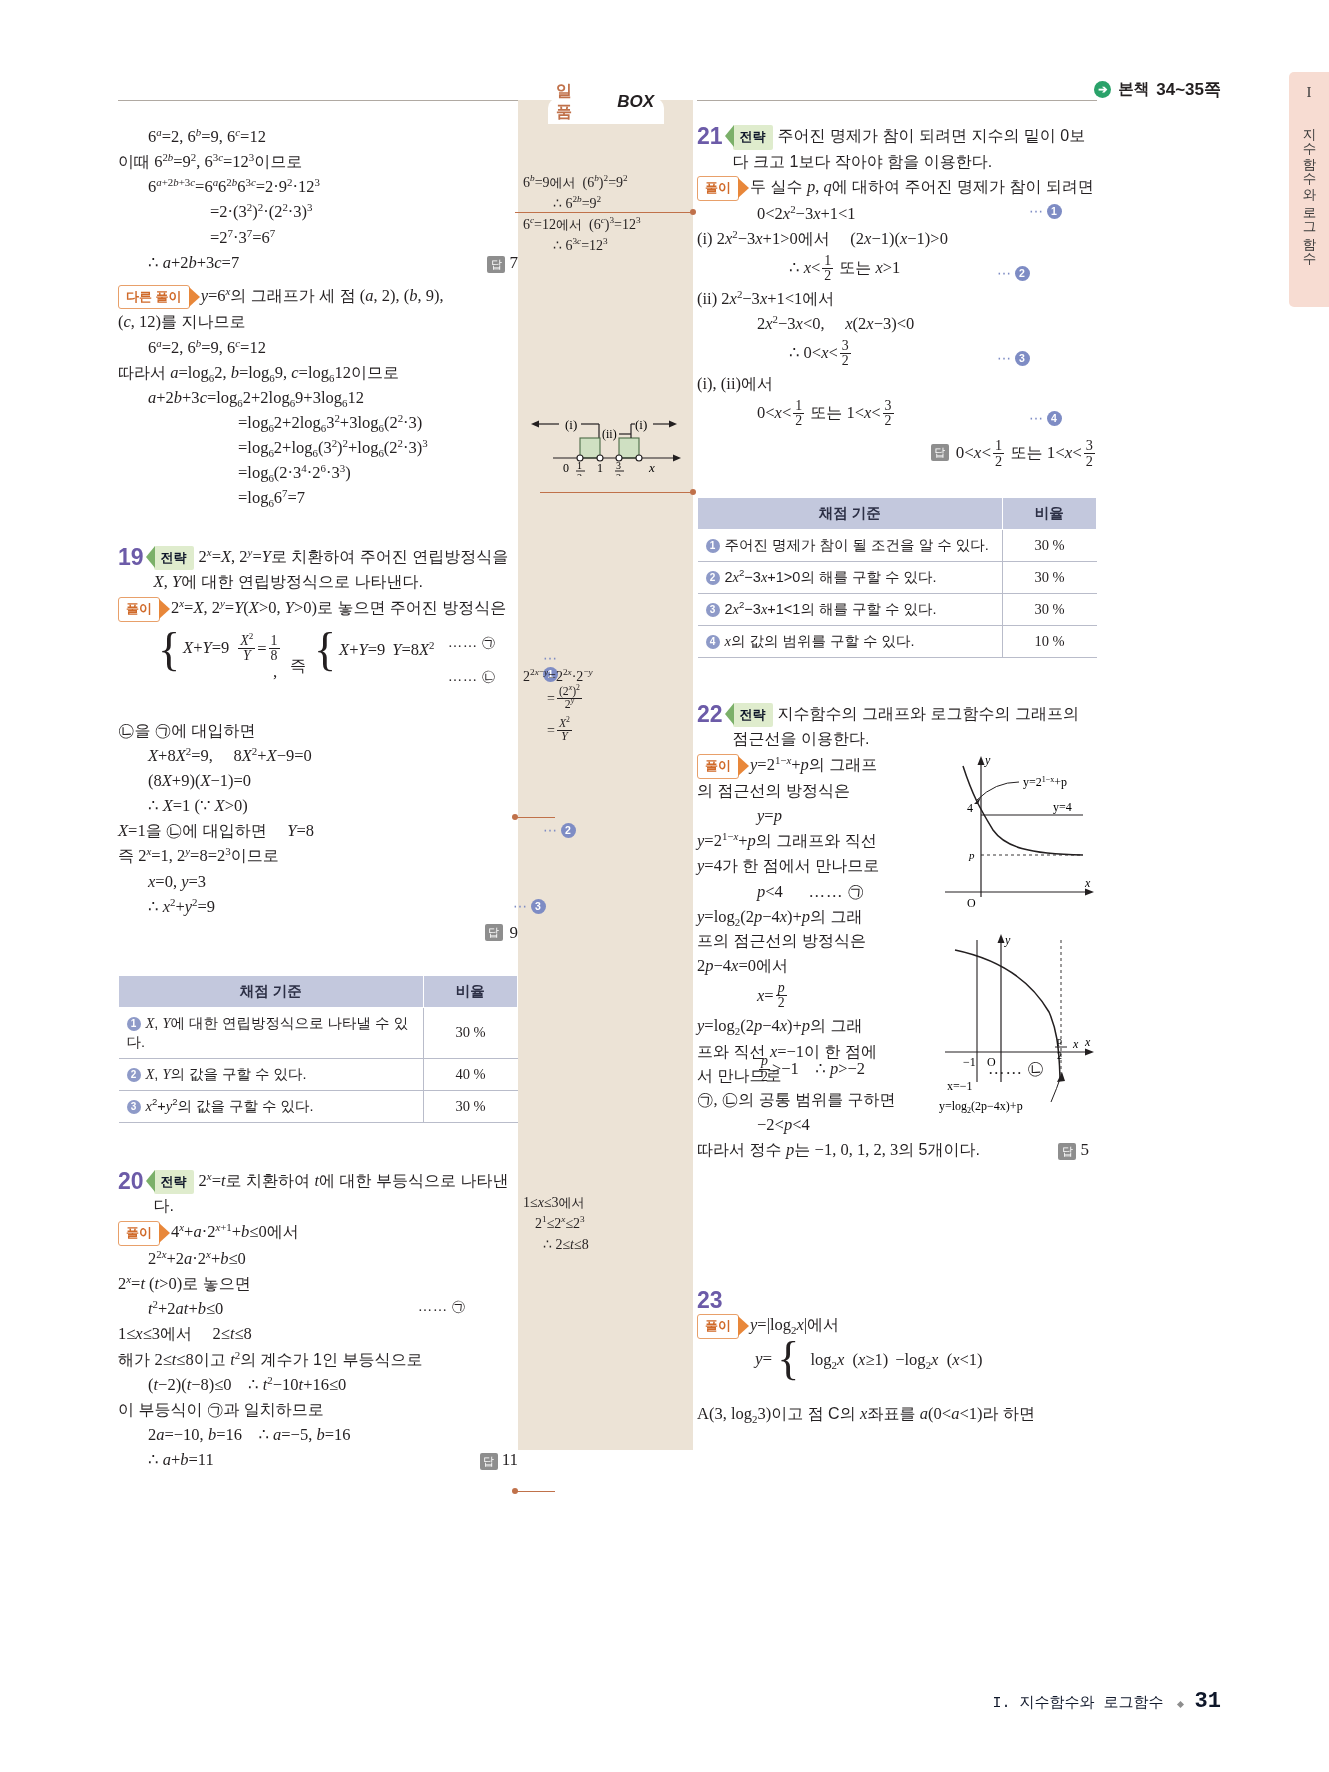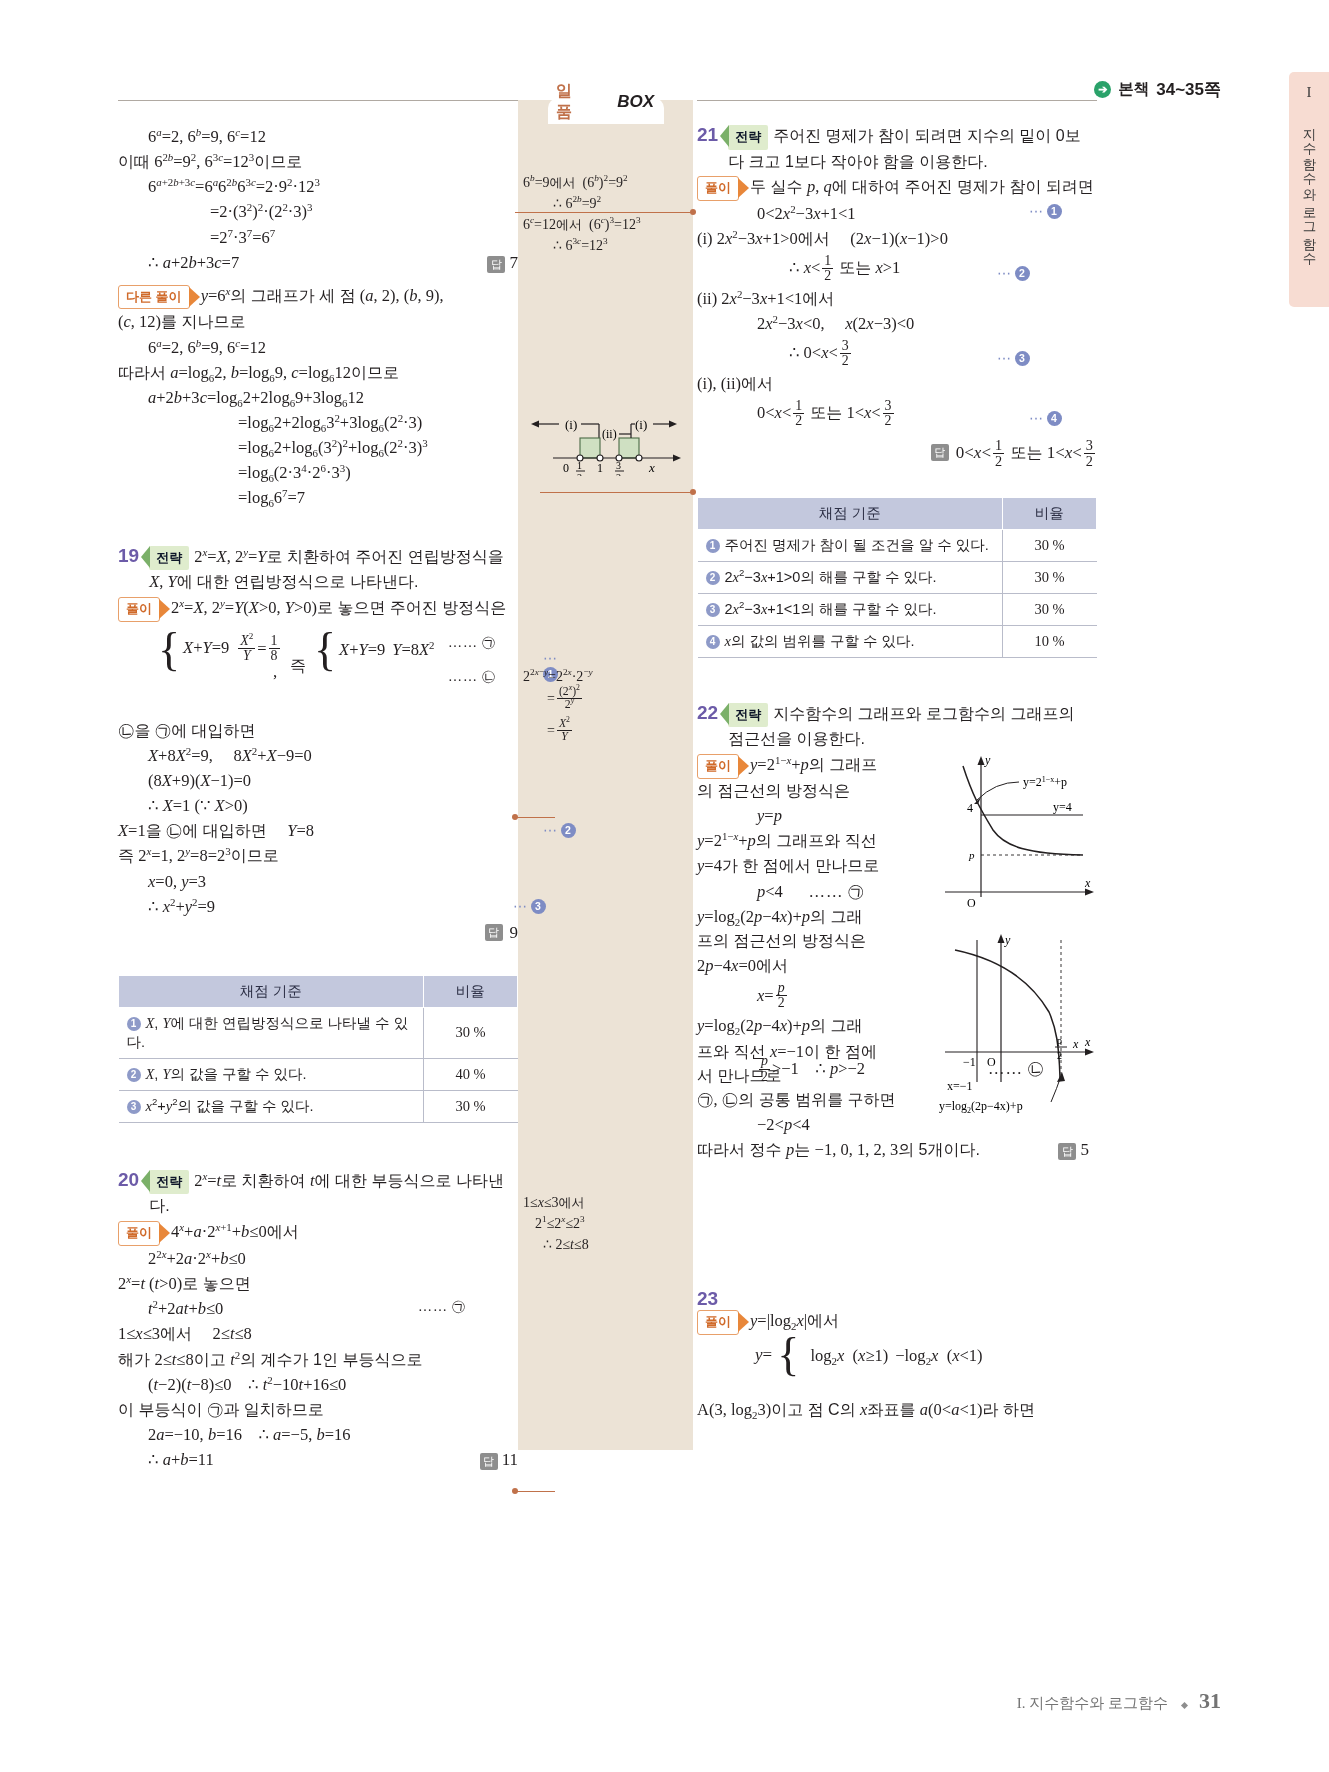--- a/index.html
+++ b/index.html
@@ -81,21 +81,21 @@
 
   .ko{font-family:"Liberation Sans",sans-serif;font-size:16px;}
   i.v{font-family:"Liberation Serif",serif;font-style:italic;}
   sup{font-size:.66em;vertical-align:super;line-height:0;}
   sub{font-size:.66em;vertical-align:sub;line-height:0;}
 
   
   .prob{display:flex;align-items:flex-start;gap:10px;}
   .pnum{
     font-family:"Liberation Sans",sans-serif;
-    font-size:19px;font-weight:700;color:#6c5ba8;line-height:1;
+    font-size:23px;font-weight:700;color:#6c5ba8;line-height:1;
     padding-top:1px;
   }
   .tagS{
     display:inline-block;position:relative;
     background:#dfeccd;color:#0f172a;
     font-family:"Liberation Sans",sans-serif;font-size:13px;font-weight:700;
     padding:2px 7px 3px 7px;border-radius:2px;margin-right:5px;
   }
   .tagS:before{
     content:"";position:absolute;left:-8px;top:0;
@@ -130,21 +130,21 @@
     display:inline-block;width:18px;height:17px;border-radius:2px;
     background:#8e8e8e;color:#fff;font-family:"Liberation Sans",sans-serif;
     font-size:11px;text-align:center;line-height:17px;
   }
   .ansval{font-size:17px;}
 
   
   .sctable{width:400px;border-collapse:collapse;font-size:15px;margin-top:6px;}
   .sctable th{
     background:#c3c8dd;color:#2c2f45;
-    font-family:"Liberation Sans",sans-serif;font-size:14.5px;font-weight:400;
+    font-family:"Liberation Sans",sans-serif;font-size:14.5px;font-weight:700;
     padding:6px 0;border:1px solid #ffffff;
   }
   .sctable td{
     border-bottom:1px solid #b9bcca;
     padding:6px 8px;font-size:15px;
   }
   .sctable td.crit{text-align:left;font-family:"Liberation Sans",sans-serif;font-size:14.5px;}
   .sctable td.rate{text-align:center;width:78px;font-size:14.5px;border-left:1px solid #b9bcca;}
   .sctable tr:first-child th:last-child{width:78px;}
   .tnum{
@@ -171,21 +171,21 @@
   .brace{font-size:46px;line-height:.8;font-weight:300;}
   .syscol{display:flex;flex-direction:row;gap:7px;}
 
   
   svg{display:block;}
 
   
   .footer{
     position:absolute;bottom:58px;right:108px;
     display:flex;align-items:baseline;gap:9px;
-    font-family:Liberation Serif, serif;font-size:15px;color:#737373;
+    font-family:Liberation Mono, monospace;font-size:15px;color:#0f172a;
   }
   .footer .sq{width:5px;height:5px;background:#8e8e8e;display:inline-block;transform:rotate(45deg);margin:0 3px 0 5px;}
   .footer .pg{font-size:22px;font-weight:700;}
 </style>
 </head>
 <body>
 
 <div class="page">
 
   <div class="hdr-right">

